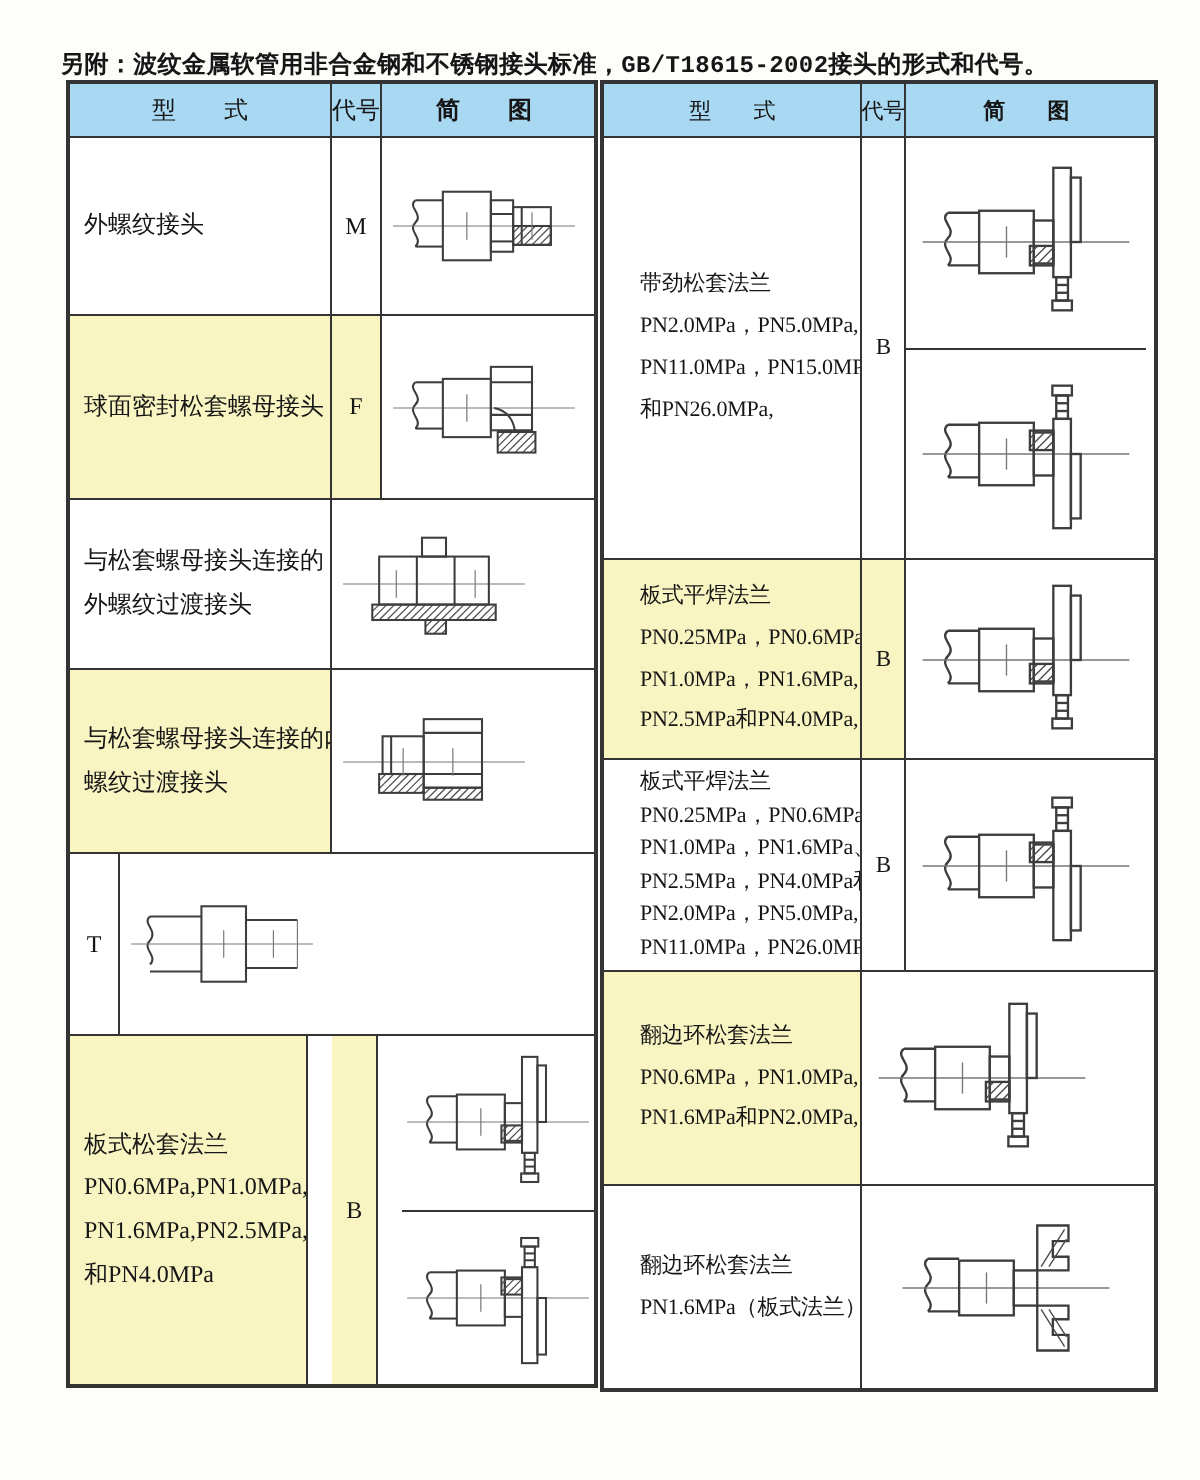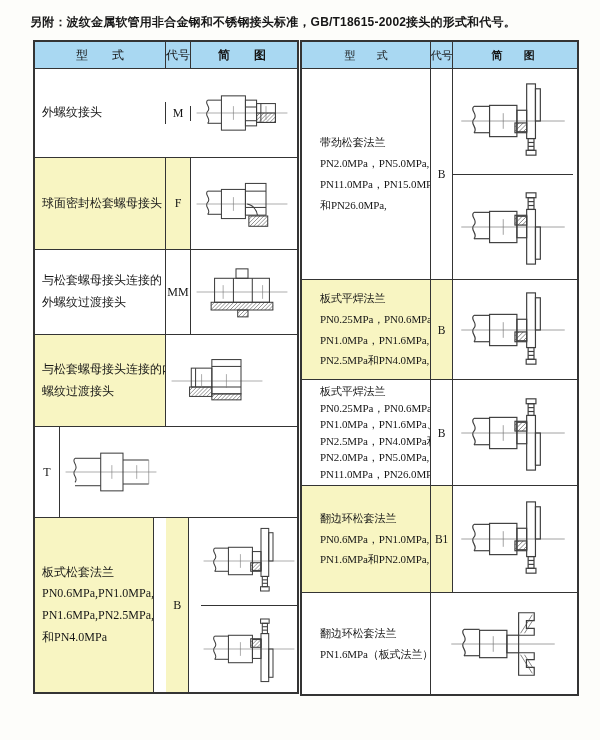--- a/index.html
+++ b/index.html
@@ -1,20 +1,20 @@
 <!DOCTYPE html>
 <html style="--hdr: #a9d8f2; --hl: #f8f5c2; --bd: #343434;"><head>
 <meta charset="utf-8">
 <style>
   :root{ --bd:#343434; --hl:#f8f5c2; --hdr:#a9d8f2; }
   html,body{margin:0;padding:0;}
   body{width:600px;height:740px;position:relative;background:#fdfdfa;
        font-family:"Liberation Serif","DejaVu Serif",serif;color:#161616;overflow:hidden;}
-  .title{position:absolute;left:30px;top:14px;width:560px;
-         font-family:Liberation Sans, sans-serif;
+  .title{position:absolute;left:30px;top:24px;width:560px;
+         font-family:Liberation Mono, monospace;
          font-weight:bold;font-size:12px;letter-spacing:.2px;white-space:nowrap;}
   .tbl{position:absolute;top:40px;border:2px solid var(--bd);background:#15803d;}
   .lt{left:33px;width:262px;}
   .rt{left:300px;width:275px;}
   .thead{display:flex;height:26px;background:var(--hdr);border-bottom:1px solid var(--bd);}
   .hcell{display:flex;align-items:center;justify-content:center;box-sizing:border-box;
          font-size:12px;white-space:pre;border-right:1px solid var(--bd);}
   .hcell:last-child{border-right:none;font-weight:bold;}
   .trow{display:flex;border-bottom:1px solid var(--bd);background:#fff;}
   .trow:last-child{border-bottom:none;gap:12px;}
@@ -41,21 +41,21 @@
 
 <div class="title">另附：波纹金属软管用非合金钢和不锈钢接头标准，GB/T18615-2002接头的形式和代号。</div>
 
 <div class="tbl lt">
   <div class="thead">
       <div class="hcell" style="width: 131px;">型　　式</div>
       <div class="hcell" style="width: 25px;">代号</div>
       <div class="hcell" style="width: 102px;">简　　图</div>
     </div>
   <div class="tbody">
-      <div class="trow" style="height: 88px; align-items: center;">
+      <div class="trow" style="height: 88px;">
         <div class="cell type">外螺纹接头</div>
         <div class="cell code">M</div>
         <div class="cell diag">
           <div class="dwrap">
             <svg viewBox="0 0 112 84">
               <path d="M16,27 c-5,4 5,8 0,13 c-5,5 5,9 0,14" stroke="#3d3d3d" fill="none" stroke-width="1.2"></path>
               <line x1="16" y1="27" x2="32" y2="27" stroke="#3d3d3d" fill="none" stroke-width="1.2"></line>
               <line x1="16" y1="54" x2="32" y2="54" stroke="#3d3d3d" fill="none" stroke-width="1.2"></line>
               <line x1="3" y1="42" x2="109" y2="42" stroke="#777" fill="none" stroke-width="0.7"></line>
               <rect x="32" y="22" width="28" height="40" stroke="#3d3d3d" fill="none" stroke-width="1.2"></rect>
@@ -102,21 +102,20 @@
               <line x1="83.0" y1="68.0" x2="86.0" y2="65.0" stroke="#4a4a4a" stroke-width="0.7"></line>
               <rect x="64" y="56" width="22" height="12" stroke="#3d3d3d" fill="none" stroke-width="1.2"></rect>
               <line x1="46" y1="34" x2="46" y2="50" stroke="#777" fill="none" stroke-width="0.7"></line>
             </svg>
           </div>
         </div>
       </div>
       <div class="trow" style="height: 84px;">
         <div class="cell type">与松套螺母接头连接的
 外螺纹过渡接头</div>
-        <div class="cell code">MM</div>
         <div class="cell diag">
           <div class="dwrap">
             <svg viewBox="0 0 112 84">
               <line x1="3" y1="42" x2="109" y2="42" stroke="#777" fill="none" stroke-width="0.7"></line>
               <rect x="24" y="26" width="64" height="28" stroke="#3d3d3d" fill="none" stroke-width="1.2"></rect>
               <line x1="46" y1="26" x2="46" y2="54" stroke="#3d3d3d" fill="none" stroke-width="1.2"></line>
               <line x1="68" y1="26" x2="68" y2="54" stroke="#3d3d3d" fill="none" stroke-width="1.2"></line>
               <rect x="49" y="15" width="14" height="11" stroke="#3d3d3d" fill="none" stroke-width="1.2"></rect>
               <line x1="20.0" y1="58.0" x2="24.0" y2="54.0" stroke="#4a4a4a" stroke-width="0.7"></line>
               <line x1="20.0" y1="62.5" x2="28.5" y2="54.0" stroke="#4a4a4a" stroke-width="0.7"></line>
@@ -381,21 +380,20 @@
               <rect x="69.5" y="7" width="10" height="5" stroke="#3d3d3d" fill="none" stroke-width="1.2"></rect>
               <line x1="46" y1="34" x2="46" y2="50" stroke="#777" fill="none" stroke-width="0.7"></line>
             </svg>
           </div>
         </div>
       </div>
       <div class="trow alt" style="height: 106px;">
         <div class="cell type">翻边环松套法兰
 PN0.6MPa，PN1.0MPa,
 PN1.6MPa和PN2.0MPa,</div>
-        <div class="cell code">B1</div>
         <div class="cell diag">
           <div class="dwrap">
             <svg viewBox="0 0 112 84">
               <path d="M16,27 c-5,4 5,8 0,13 c-5,5 5,9 0,14" stroke="#3d3d3d" fill="none" stroke-width="1.2"></path>
               <line x1="16" y1="27" x2="32" y2="27" stroke="#3d3d3d" fill="none" stroke-width="1.2"></line>
               <line x1="16" y1="54" x2="32" y2="54" stroke="#3d3d3d" fill="none" stroke-width="1.2"></line>
               <line x1="3" y1="42" x2="109" y2="42" stroke="#777" fill="none" stroke-width="0.7"></line>
               <rect x="32" y="26" width="28" height="32" stroke="#3d3d3d" fill="none" stroke-width="1.2"></rect>
               <rect x="60" y="31" width="10" height="22" stroke="#3d3d3d" fill="none" stroke-width="1.2"></rect>
               <rect x="70" y="4" width="9" height="56" stroke="#3d3d3d" fill="none" stroke-width="1.2"></rect>

